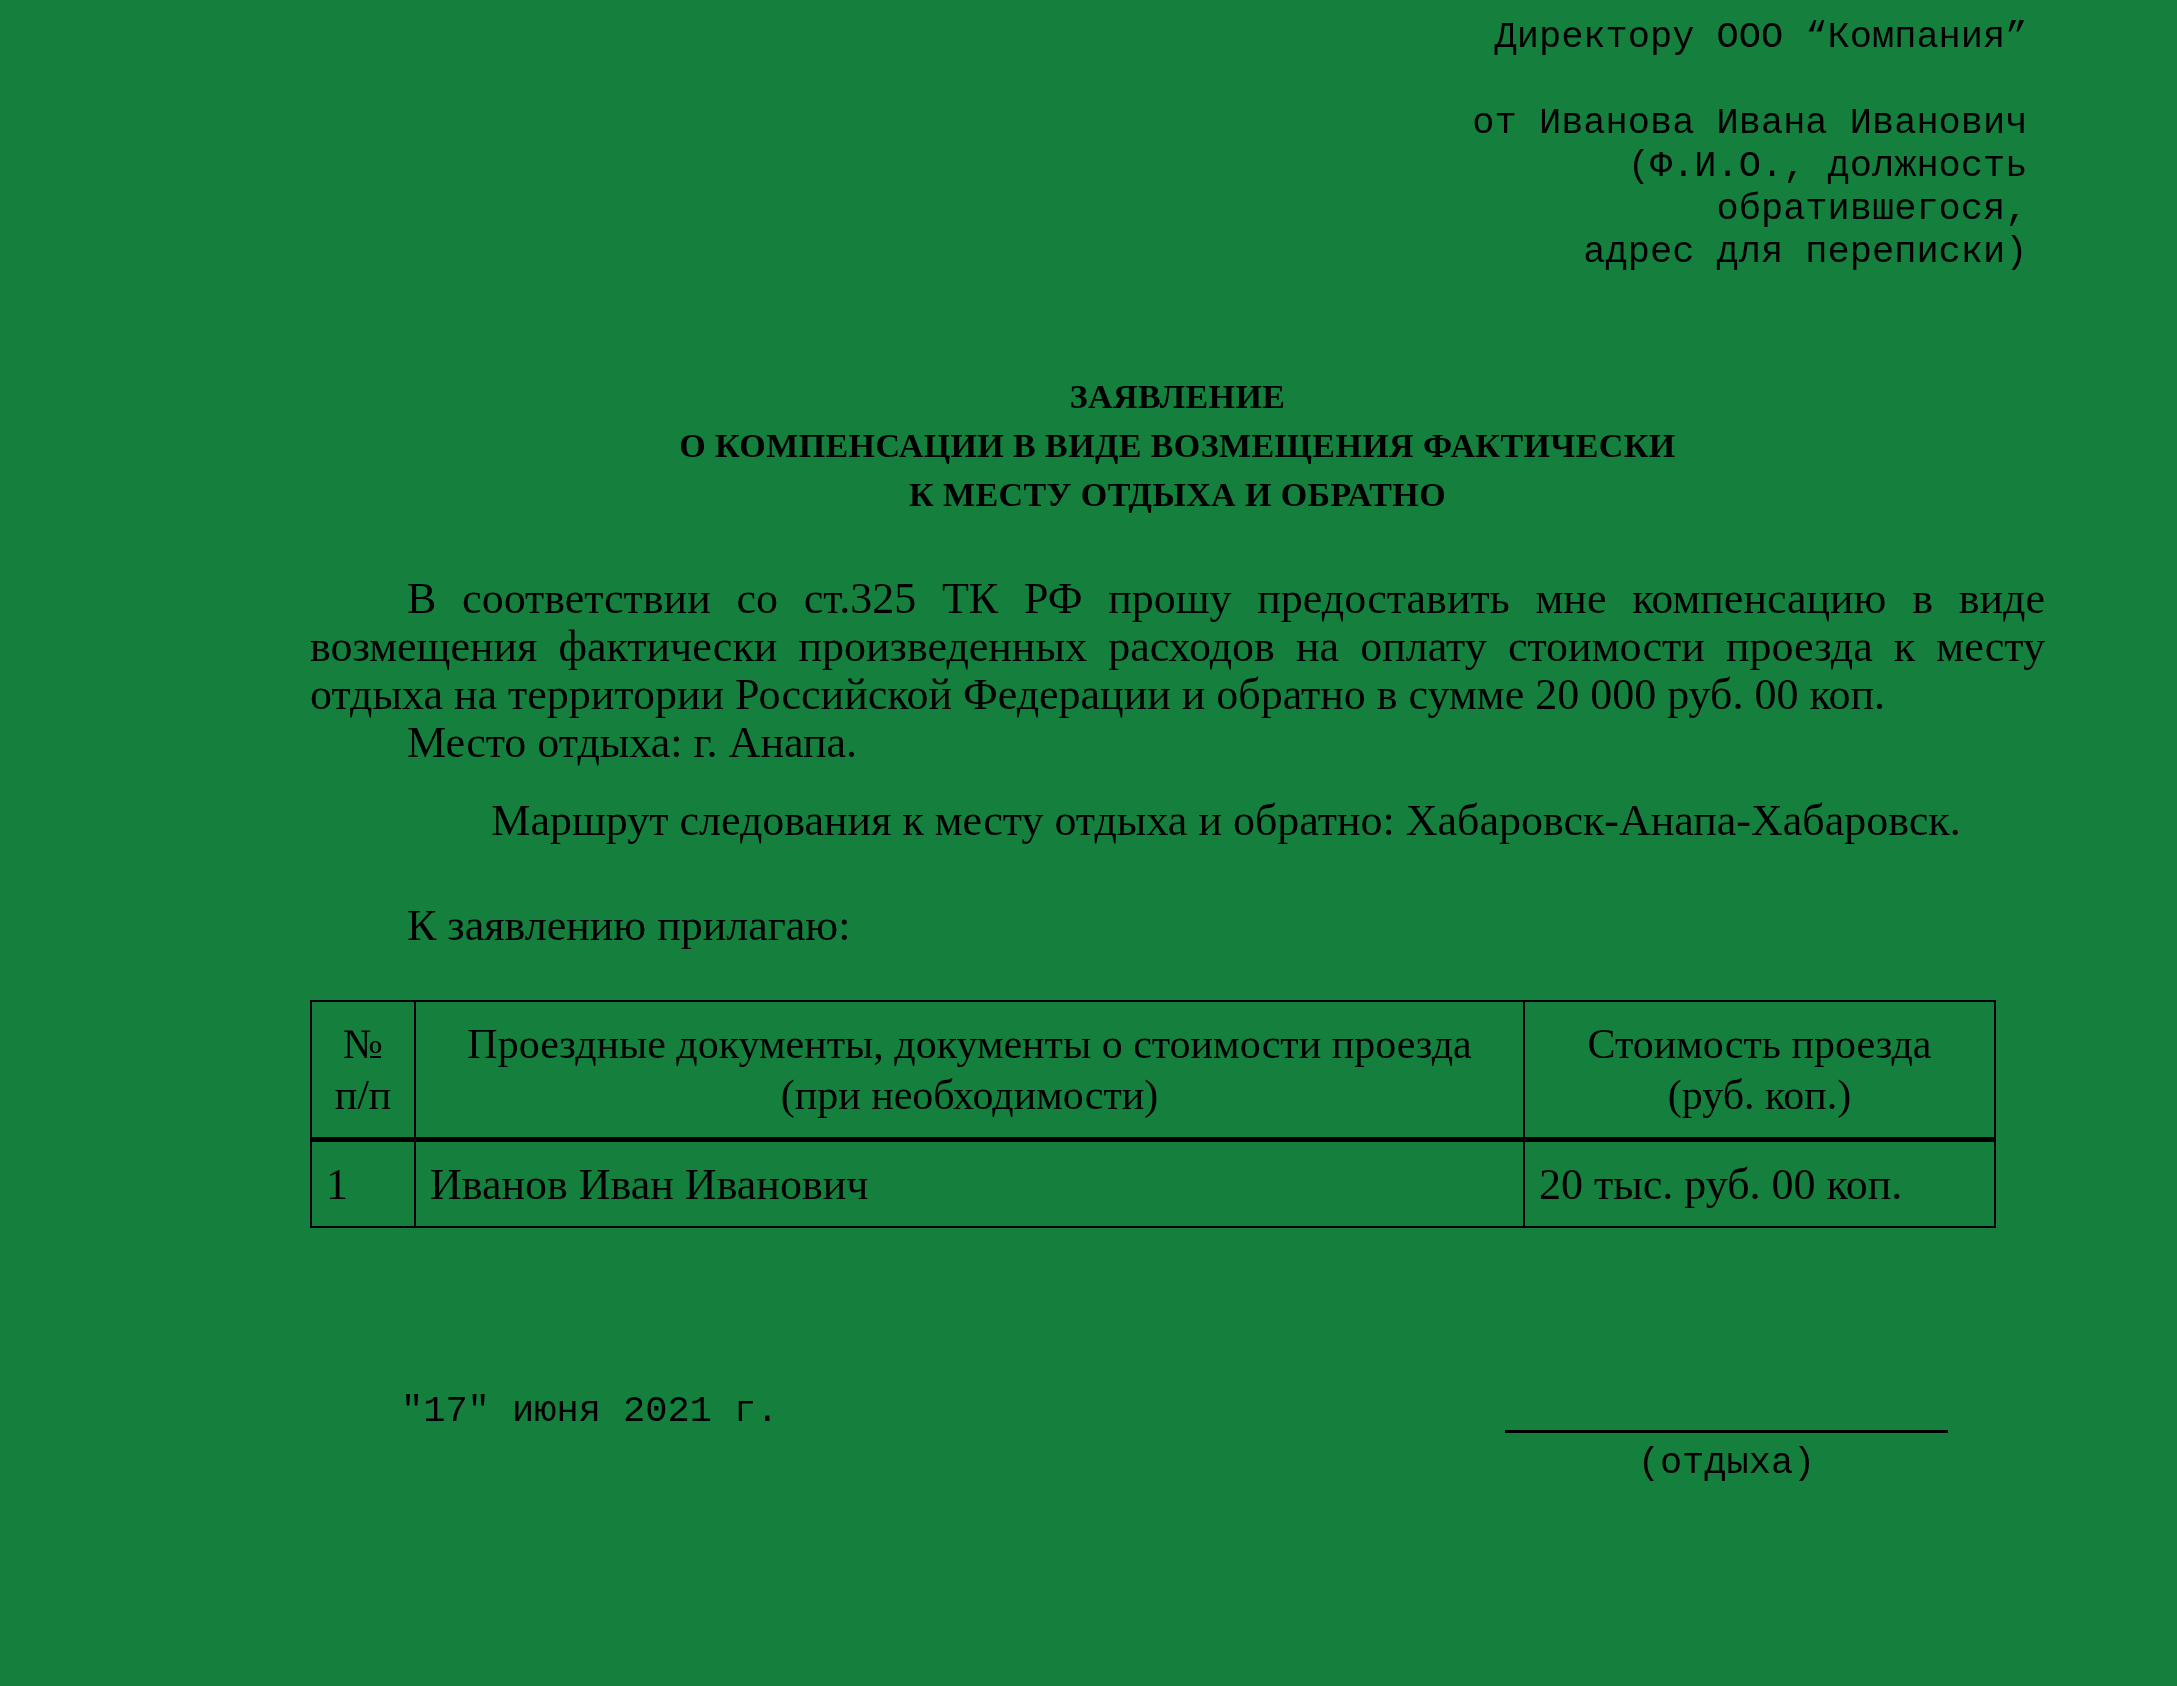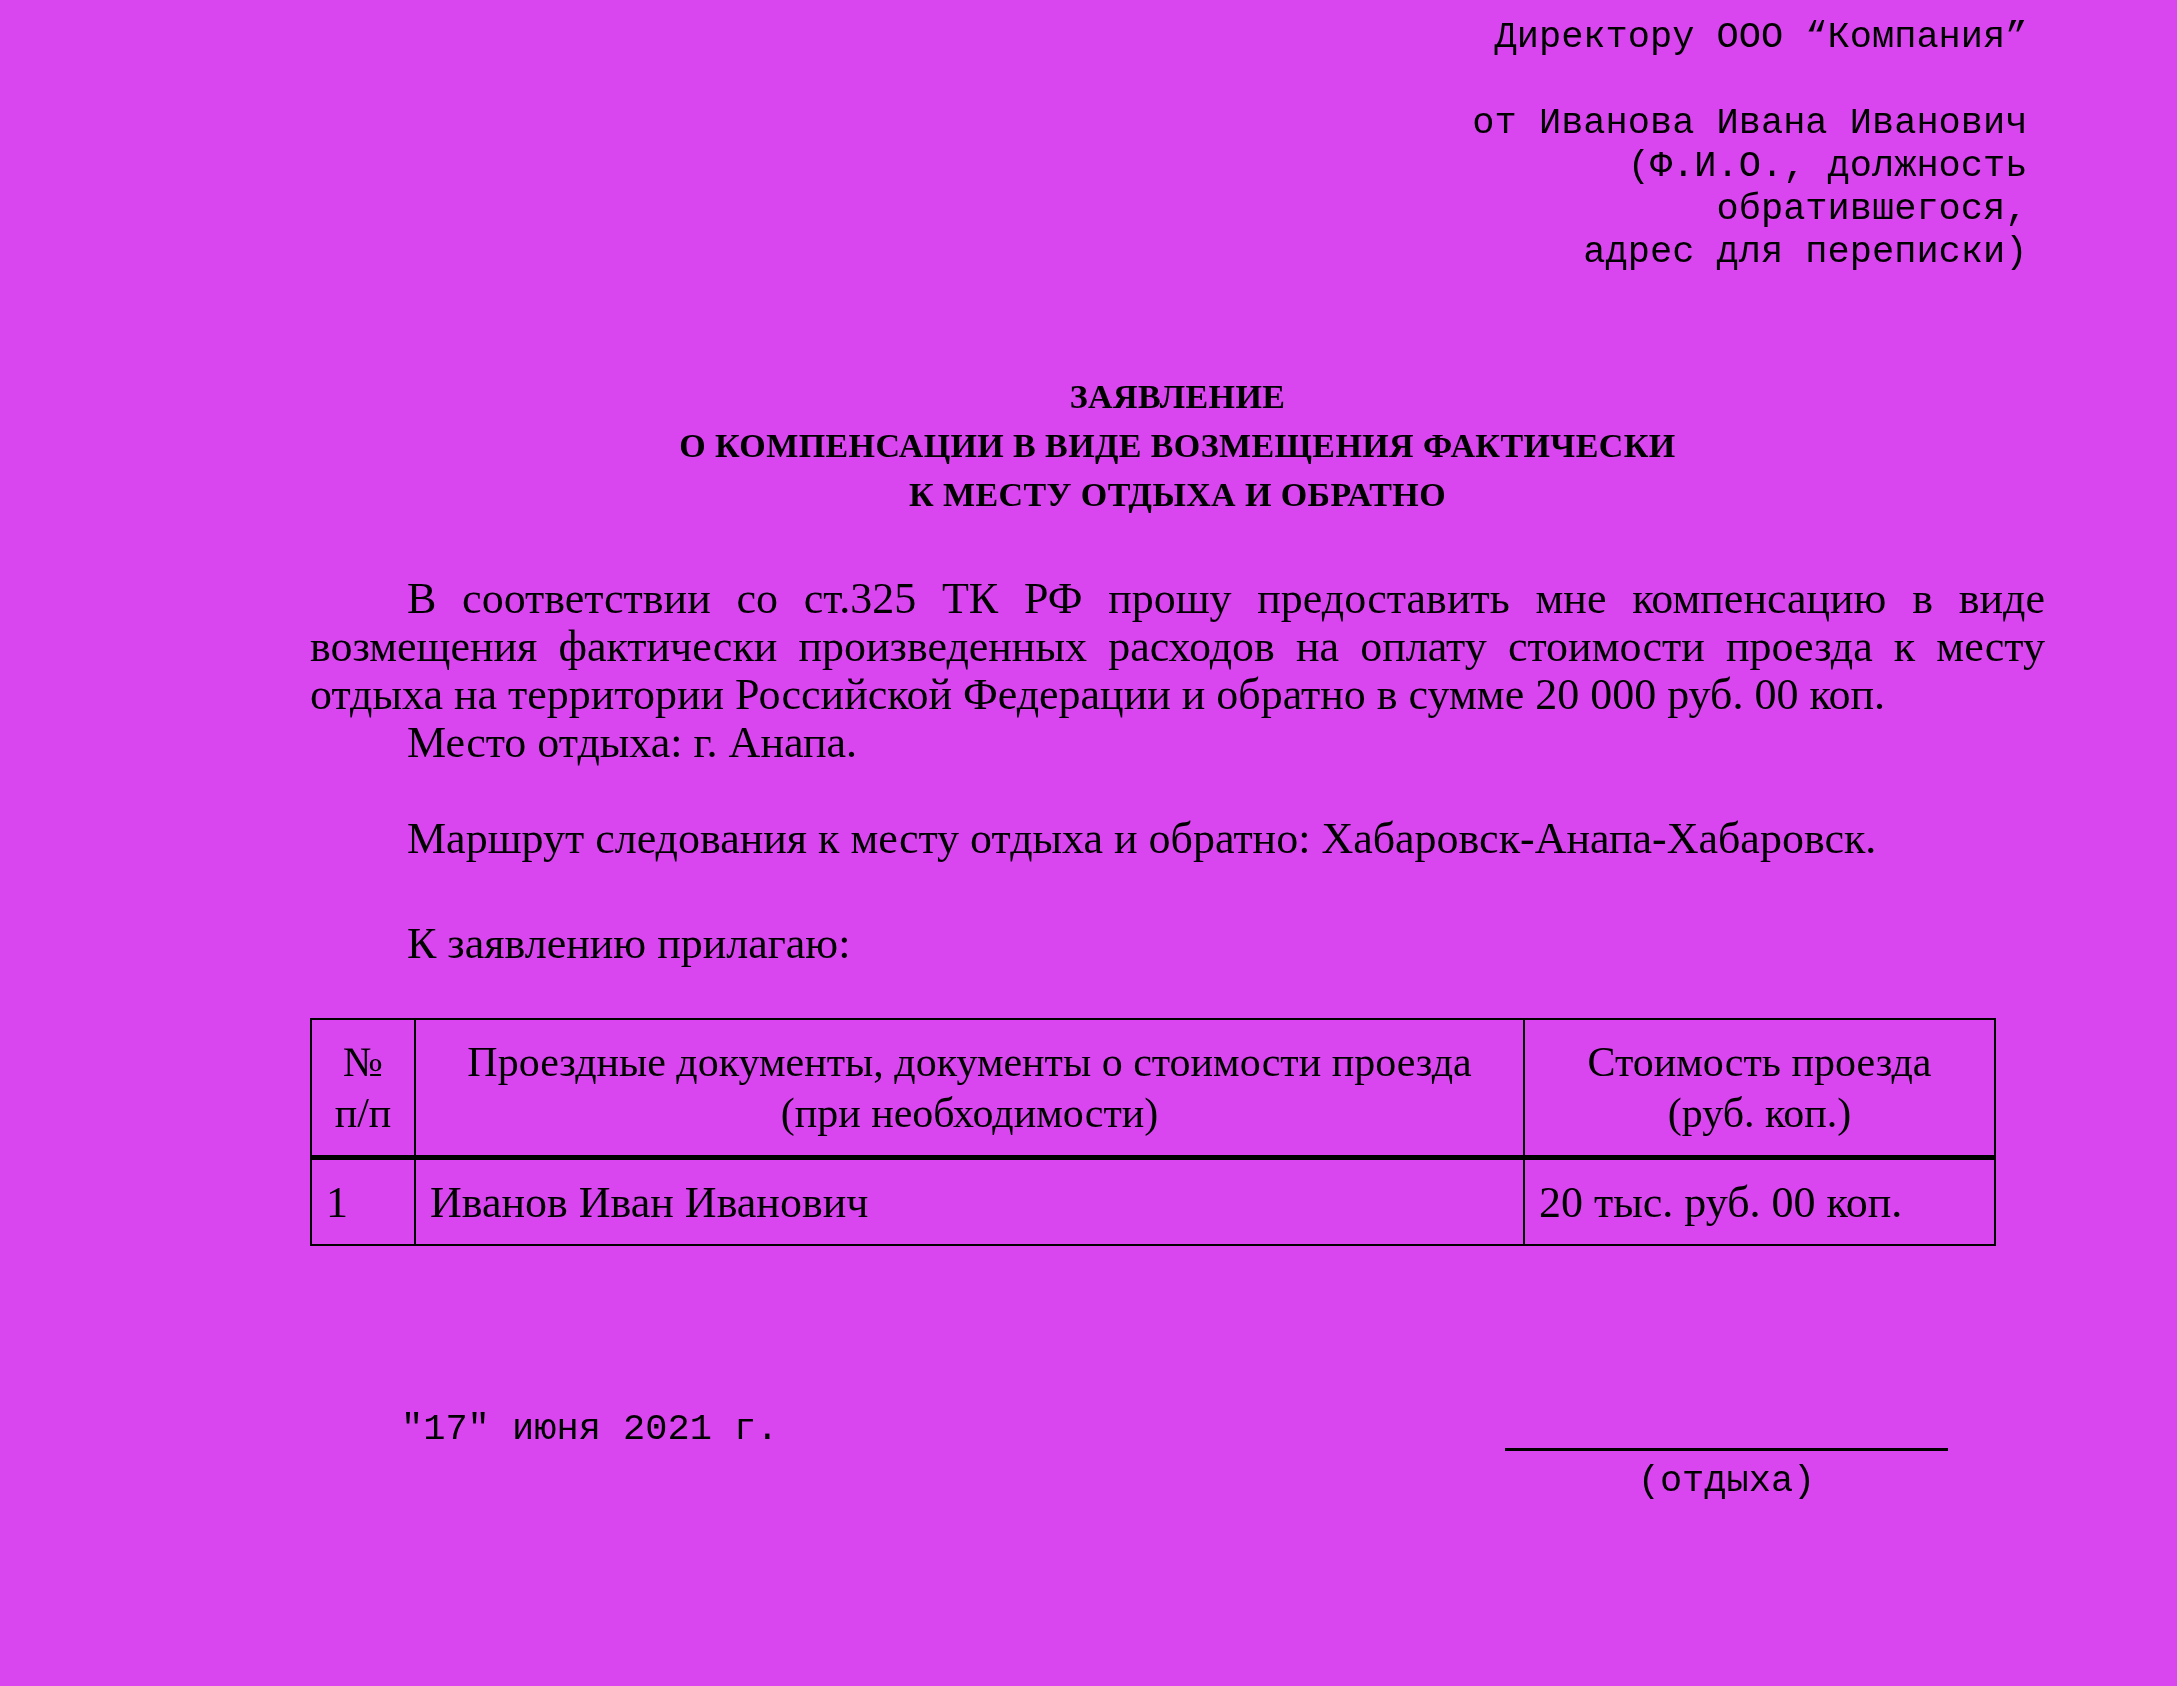--- a/index.html
+++ b/index.html
@@ -12,21 +12,21 @@
     height: 1686px;
     color: #000000;
     font-family: "Liberation Serif", serif;
     overflow: hidden;
   }
   .page {
     box-sizing: border-box;
     width: 2178px;
     height: 1686px;
     padding: 16px 133px 0 310px;
-    background: #d946ef;
+    background: #15803d;
   }
 
   
   .recipient-block {
     text-align: right;
     padding-right: 17.6px;
     font-family: "Liberation Mono", monospace;
     font-size: 37px;
     line-height: 43px;
     white-space: nowrap;
@@ -48,21 +48,21 @@
     font-size: 44px;
     line-height: 48px;
     margin: 0;
   }
   .para.main {
     margin-top: 56px;
     text-align: justify;
     text-indent: 97px;
   }
   .para.p-place  { text-indent: 97px; }
-  .para.p-route  { margin-top: 48px; text-indent: 97px; }
+  .para.p-route  { margin-top: 30px; text-indent: 97px; text-align: center; }
   .para.p-attach { margin-top: 57px; text-indent: 97px; }
 
   
   table.attachments {
     margin-top: 50px;
     border-collapse: collapse;
     table-layout: fixed;
     width: 1683px;
     font-size: 42px;
   }

